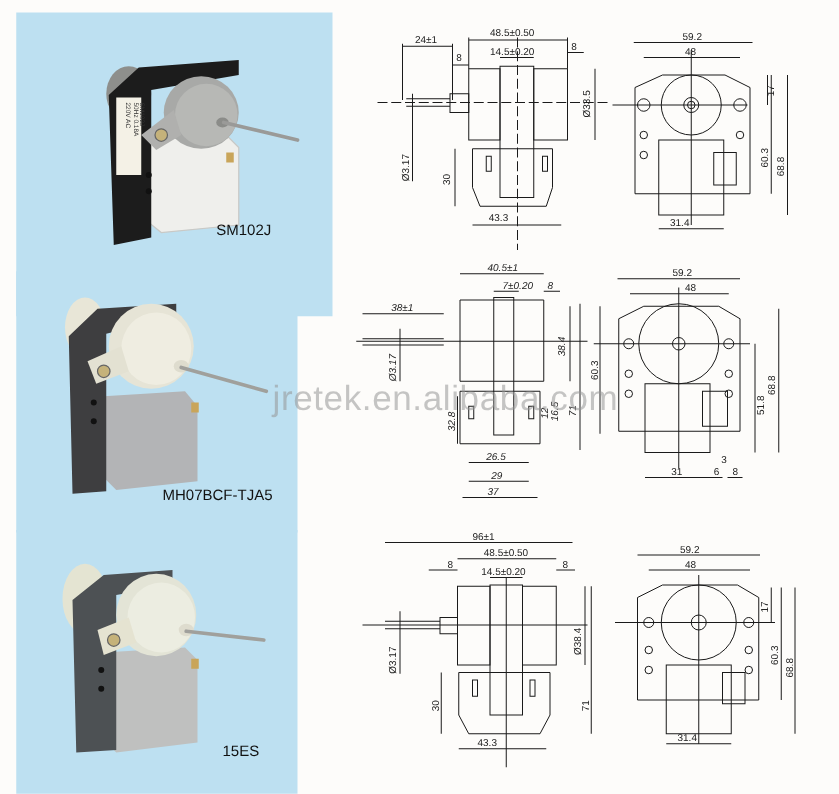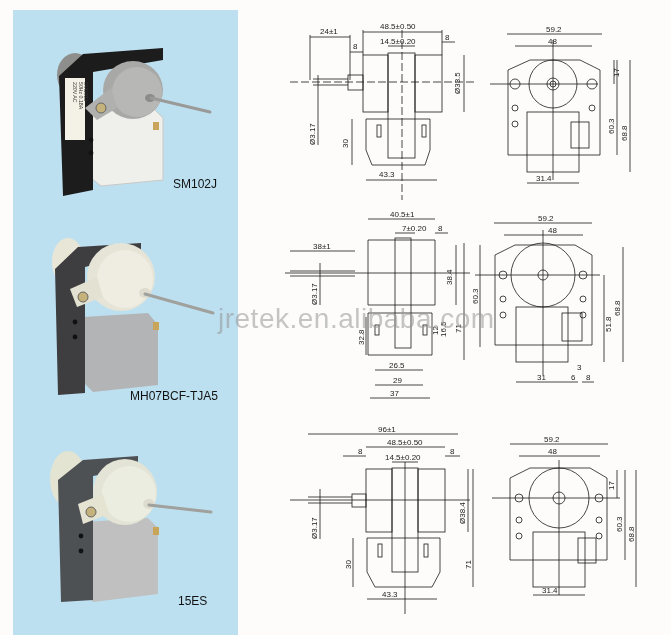--- a/index.html
+++ b/index.html
@@ -17,21 +17,21 @@
   .drawing svg { display: block; }
   .dim { font-family: "Liberation Sans", sans-serif; font-size: 8px; fill: #222; }
   .watermark {
     position: absolute; left: 218px; top: 303px; font-size: 28px; color: rgba(150,150,150,0.55);
     font-family: "Liberation Sans", sans-serif; letter-spacing: 0.5px; pointer-events: none;
   }
 </style>
 </head>
 <body>
 
-<div class="panel" style="top:10px;height:243px;">
+<div class="panel" style="top:10px;height:243px;padding-left:28px;">
   <svg width="225" height="193">
 
     <ellipse cx="62" cy="65" rx="18" ry="22" fill="#8e8f8c"></ellipse>
 
     <path d="M78 100 L140 98 L150 108 L150 170 L88 176 L78 168 Z" fill="#efefec" stroke="#c9c9c6"></path>
     <rect x="140" y="112" width="6" height="8" fill="#c9a55a"></rect>
 
     <path d="M46 66 L70 44 L150 38 L150 50 L80 62 L80 180 L50 186 Z" fill="#1c1c1c"></path>
 
     <rect x="52" y="68" width="20" height="62" fill="#f4f1e6"></rect>
@@ -81,21 +81,21 @@
     <ellipse cx="112" cy="68" rx="32" ry="33" fill="#e3e4d6"></ellipse>
     <ellipse cx="116" cy="70" rx="27" ry="28" fill="#ecedE1"></ellipse>
     <path d="M65 80 L90 70 L96 90 L70 100 Z" fill="#e5e3d1"></path>
     <circle cx="78" cy="88" r="5" fill="#c5b27a" stroke="#666"></circle>
     <ellipse cx="136" cy="80" rx="6" ry="5" fill="#dedcce"></ellipse>
     <line x1="136" y1="81" x2="198" y2="88" stroke="#a0a09c" stroke-width="3" stroke-linecap="round"></line>
   </svg>
   <div class="panel-label" style="left:165px;top:170px;">15ES</div>
 </div>
 
-<div class="drawing" style="left:280px;top:20px;">
+<div class="drawing" style="left:292px;top:20px;">
   <svg width="200" height="185" stroke="#1a1a1a" fill="none" stroke-width="0.8">
     <line x1="30" y1="15" x2="30" y2="60"></line>
       <line x1="70" y1="15" x2="70" y2="60"></line>
     <line x1="30" y1="17" x2="70" y2="17"></line>
     <text class="dim" x="40" y="14" stroke="none">24±1</text>
     <line x1="83" y1="10" x2="83" y2="35"></line>
       <line x1="162" y1="10" x2="162" y2="35"></line>
     <line x1="83" y1="12" x2="162" y2="12"></line>
     <text class="dim" x="100" y="9" stroke="none">48.5±0.50</text>
     <line x1="70" y1="32" x2="83" y2="32"></line>
@@ -149,21 +149,21 @@
     <text class="dim" x="0" y="0" transform="translate(139,57) rotate(-90)" stroke="none">17</text>
     <line x1="137" y1="40" x2="137" y2="135"></line>
     <text class="dim" x="0" y="0" transform="translate(134,114) rotate(-90)" stroke="none">60.3</text>
     <line x1="150" y1="40" x2="150" y2="152"></line>
     <text class="dim" x="0" y="0" transform="translate(147,121) rotate(-90)" stroke="none">68.8</text>
     <line x1="47" y1="163" x2="99" y2="163"></line>
     <text class="dim" x="56" y="161" stroke="none">31.4</text>
   </svg>
 </div>
 
-<div class="drawing" style="left:280px;top:205px;">
+<div class="drawing" style="left:280px;top:205px;font-style:italic;">
   <svg width="200" height="200" stroke="#1a1a1a" fill="none" stroke-width="0.8">
     <line x1="88" y1="14" x2="155" y2="14"></line>
     <text class="dim" x="110" y="12" stroke="none">40.5±1</text>
     <line x1="155" y1="28" x2="168" y2="28"></line>
     <text class="dim" x="158" y="26" stroke="none">8</text>
     <line x1="115" y1="28" x2="135" y2="28"></line>
     <text class="dim" x="122" y="26" stroke="none">7±0.20</text>
     <line x1="10" y1="46" x2="75" y2="46"></line>
     <text class="dim" x="33" y="44" stroke="none">38±1</text>
     <path d="M88 35 L155 35 L155 100 L88 100 Z"></path>

